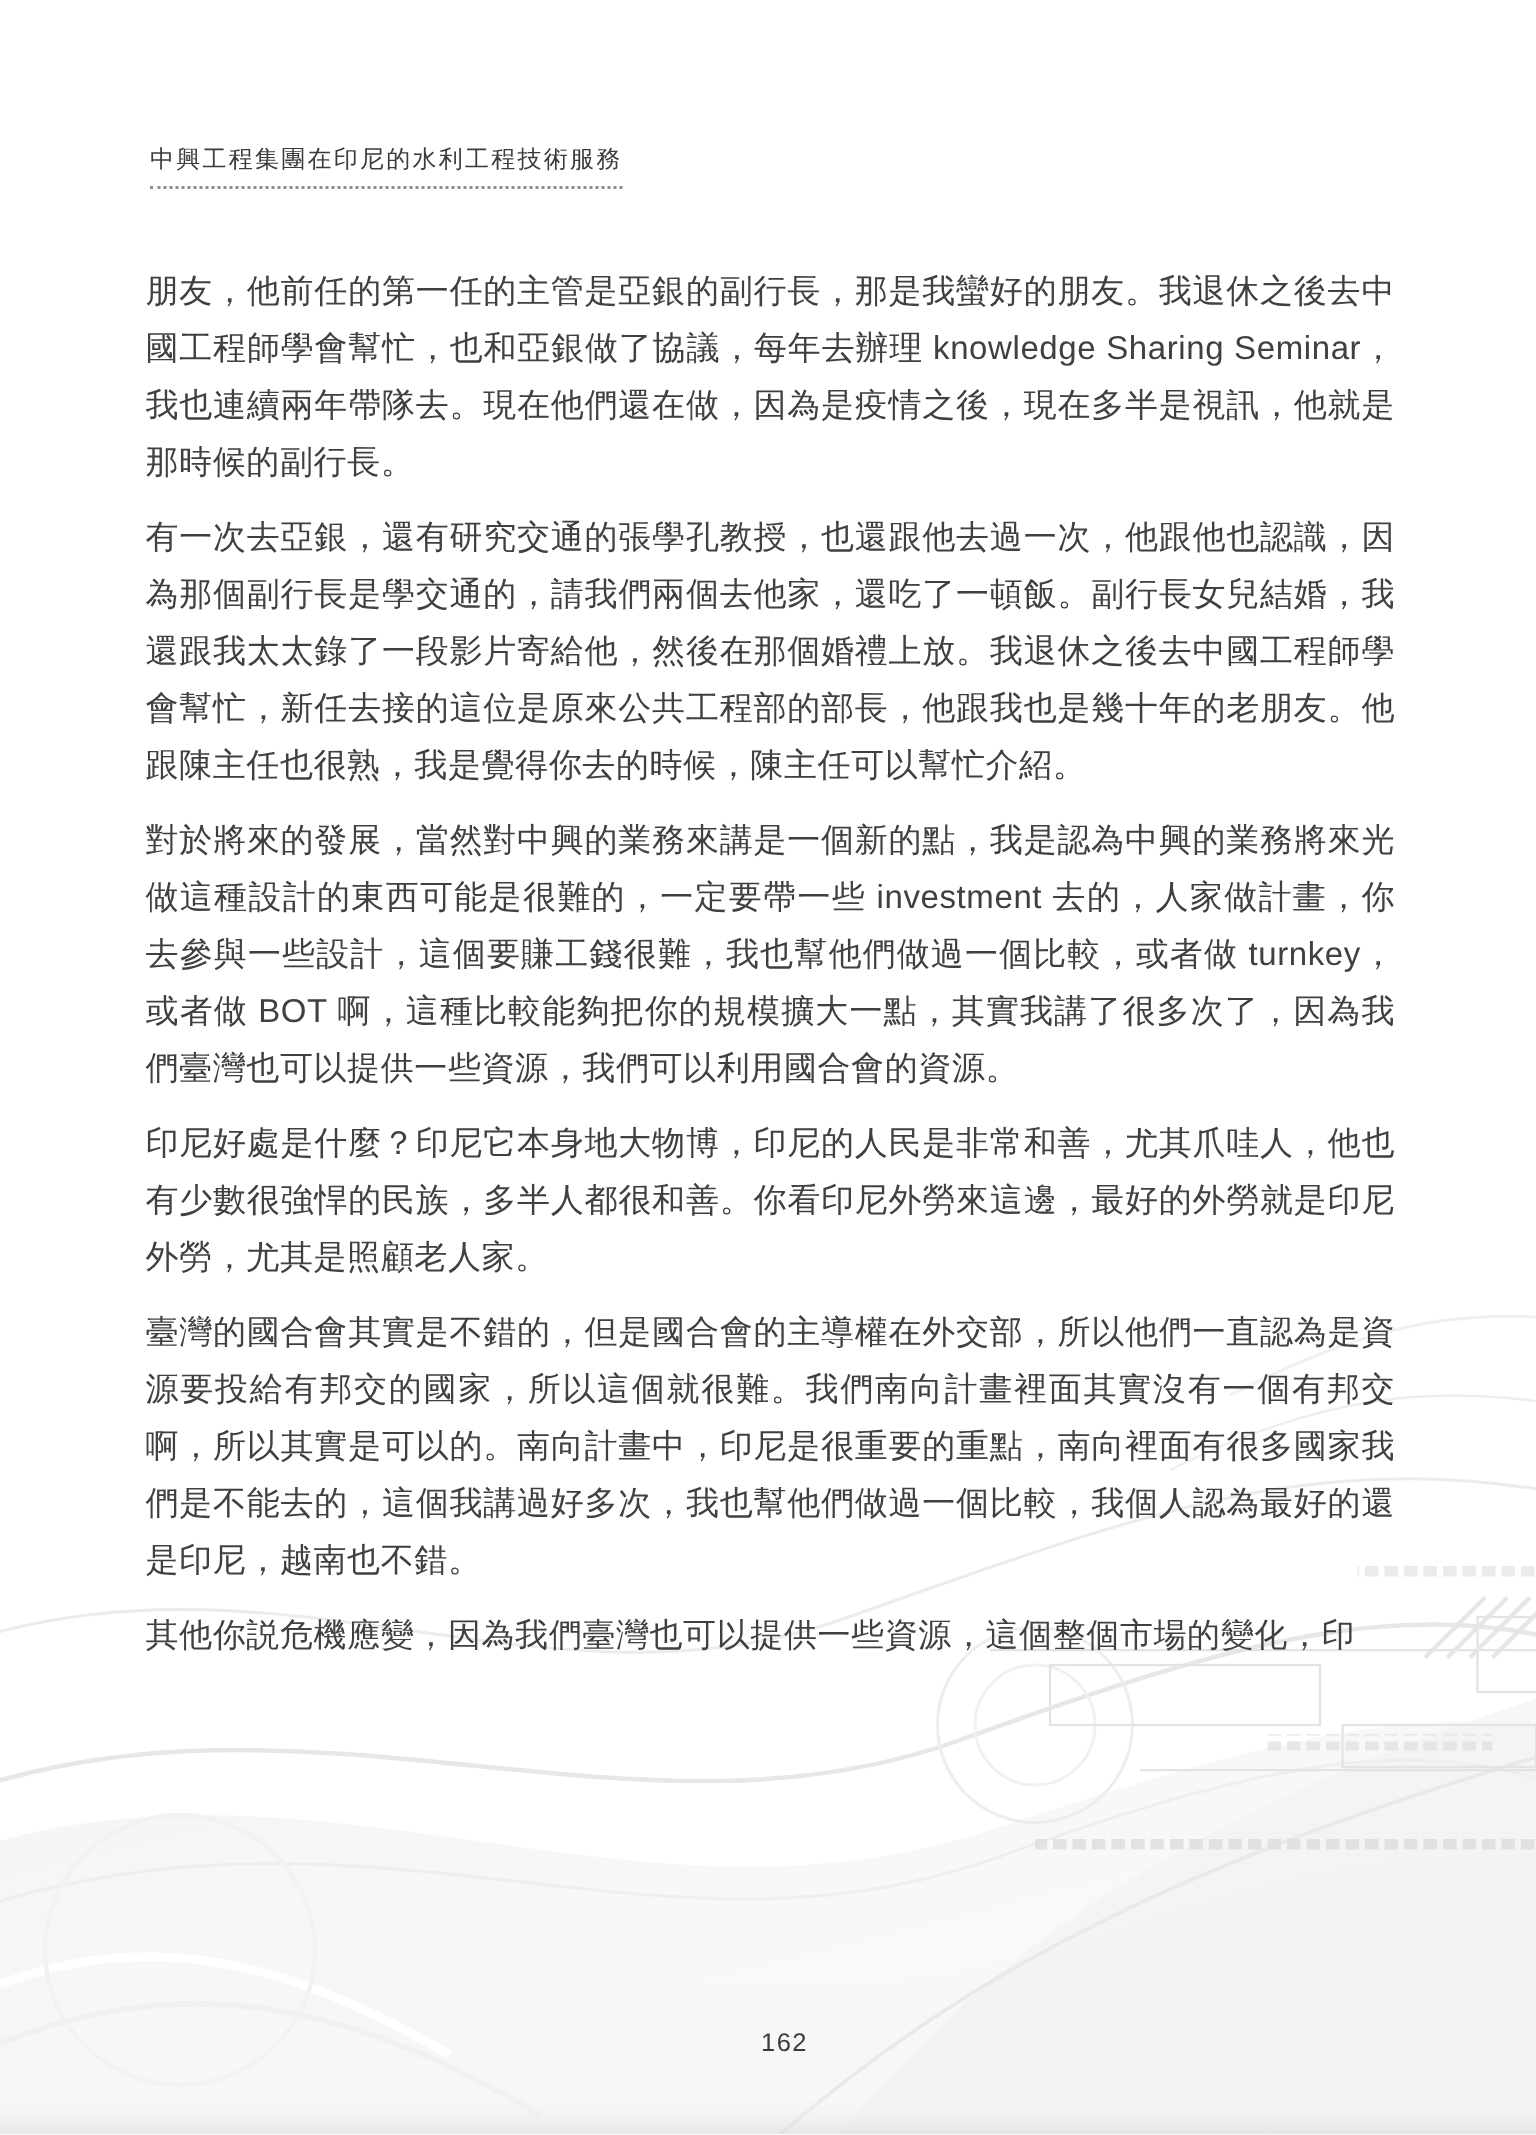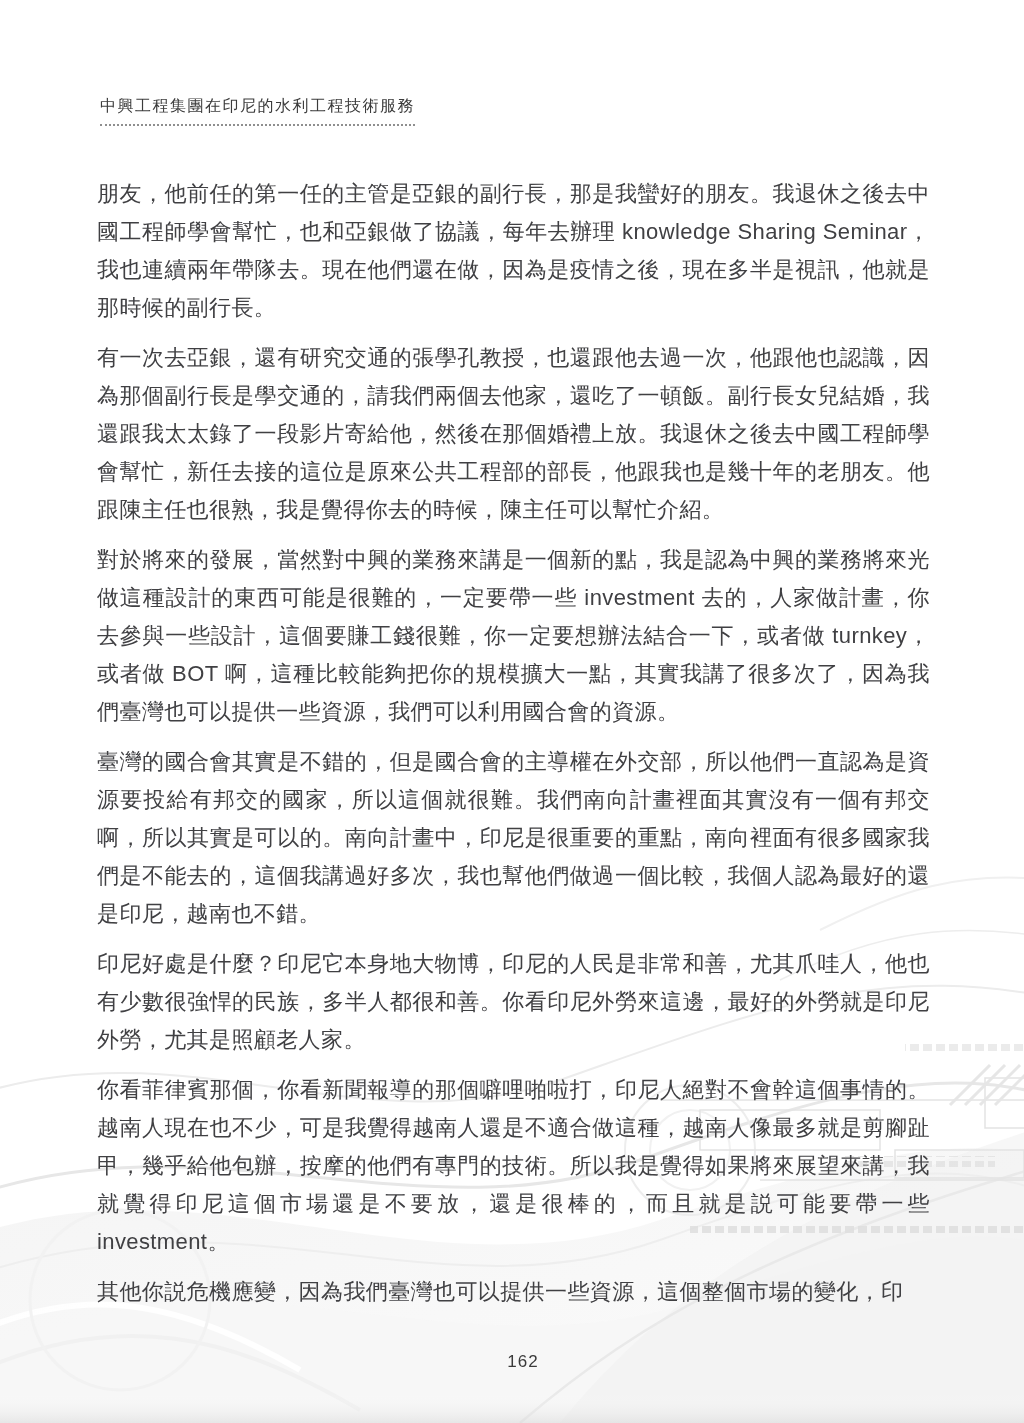--- a/index.html
+++ b/index.html
@@ -130,24 +130,23 @@
     <rect x="0" y="713" width="1024" height="30" fill="url(#fadeDown)"></rect>
   </svg>
 
   <header class="running-head">
     <span class="running-head-title">中興工程集團在印尼的水利工程技術服務</span>
   </header>
 
   <main class="body-text">
     <p>朋友，他前任的第一任的主管是亞銀的副行長，那是我蠻好的朋友。我退休之後去中國工程師學會幫忙，也和亞銀做了協議，每年去辦理 knowledge Sharing Seminar，我也連續兩年帶隊去。現在他們還在做，因為是疫情之後，現在多半是視訊，他就是那時候的副行長。</p>
     <p>有一次去亞銀，還有研究交通的張學孔教授，也還跟他去過一次，他跟他也認識，因為那個副行長是學交通的，請我們兩個去他家，還吃了一頓飯。副行長女兒結婚，我還跟我太太錄了一段影片寄給他，然後在那個婚禮上放。我退休之後去中國工程師學會幫忙，新任去接的這位是原來公共工程部的部長，他跟我也是幾十年的老朋友。他跟陳主任也很熟，我是覺得你去的時候，陳主任可以幫忙介紹。</p>
-    <p>對於將來的發展，當然對中興的業務來講是一個新的點，我是認為中興的業務將來光做這種設計的東西可能是很難的，一定要帶一些 investment 去的，人家做計畫，你去參與一些設計，這個要賺工錢很難，你一定要想辦法結合一下，或者做 turnkey，或者做 BOT 啊，這種比較能夠把你的規模擴大一點，其實我講了很多次了，因為我們臺灣也可以提供一些資源，我們可以利用國合會的資源。</p>
+    <p>對於將來的發展，當然對中興的業務來講是一個新的點，我是認為中興的業務將來光做這種設計的東西可能是很難的，一定要帶一些 investment 去的，人家做計畫，你去參與一些設計，這個要賺工錢很難，我也幫他們做過一個比較，或者做 turnkey，或者做 BOT 啊，這種比較能夠把你的規模擴大一點，其實我講了很多次了，因為我們臺灣也可以提供一些資源，我們可以利用國合會的資源。</p>
+    <p>印尼好處是什麼？印尼它本身地大物博，印尼的人民是非常和善，尤其爪哇人，他也有少數很強悍的民族，多半人都很和善。你看印尼外勞來這邊，最好的外勞就是印尼外勞，尤其是照顧老人家。</p>
     <p>臺灣的國合會其實是不錯的，但是國合會的主導權在外交部，所以他們一直認為是資源要投給有邦交的國家，所以這個就很難。我們南向計畫裡面其實沒有一個有邦交啊，所以其實是可以的。南向計畫中，印尼是很重要的重點，南向裡面有很多國家我們是不能去的，這個我講過好多次，我也幫他們做過一個比較，我個人認為最好的還是印尼，越南也不錯。</p>
-    <p>印尼好處是什麼？印尼它本身地大物博，印尼的人民是非常和善，尤其爪哇人，他也有少數很強悍的民族，多半人都很和善。你看印尼外勞來這邊，最好的外勞就是印尼外勞，尤其是照顧老人家。</p>
-    <p>你看菲律賓那個，你看新聞報導的那個噼哩啪啦打，印尼人絕對不會幹這個事情的。越南人現在也不少，可是我覺得越南人還是不適合做這種，越南人像最多就是剪腳趾甲，幾乎給他包辦，按摩的他們有專門的技術。所以我是覺得如果將來展望來講，我就覺得印尼這個市場還是不要放，還是很棒的，而且就是説可能要帶一些 investment。</p>
     <p>其他你説危機應變，因為我們臺灣也可以提供一些資源，這個整個市場的變化，印</p>
   </main>
 
   <footer class="page-footer">
     <span class="page-number">162</span>
   </footer>
 
 </div>
 
 </body></html>

